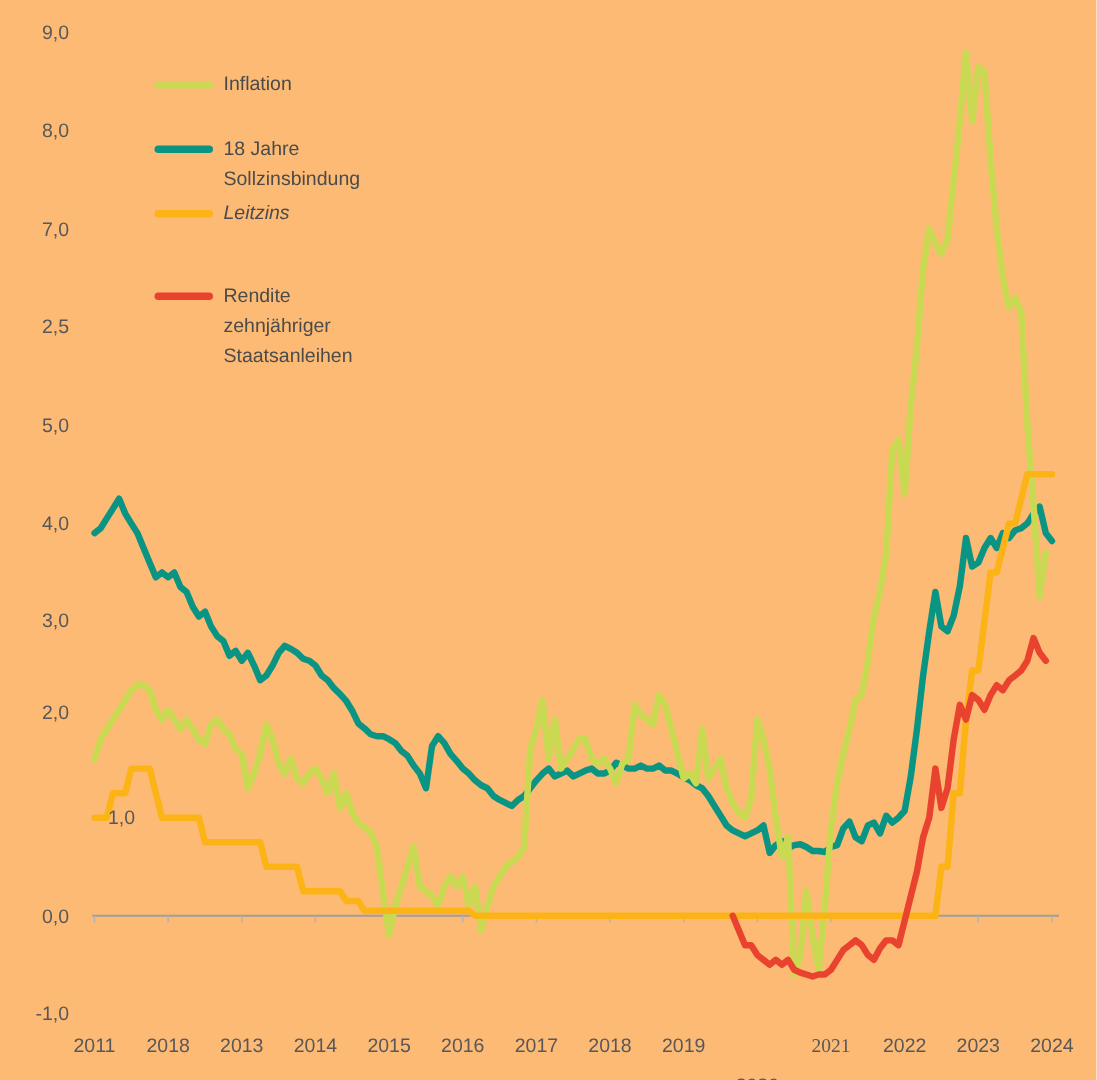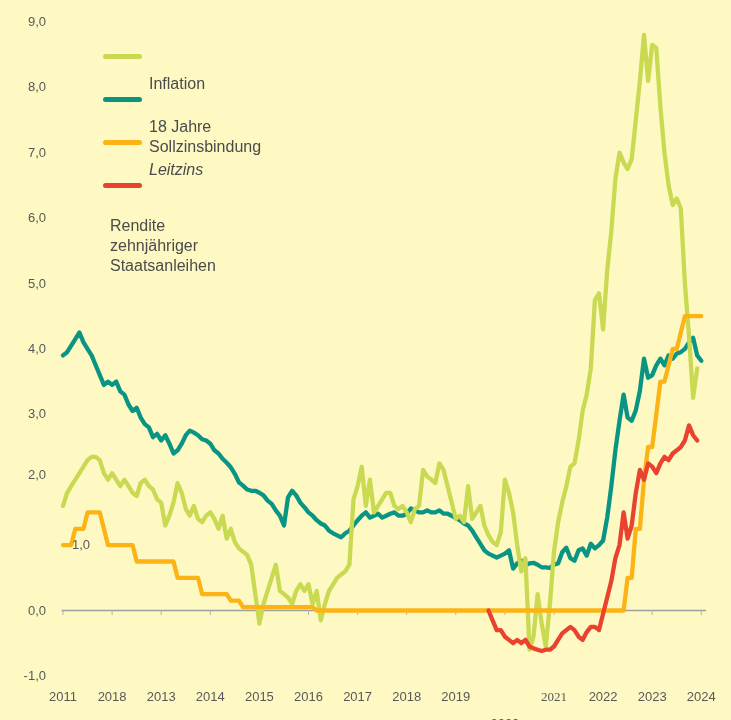--- a/index.html
+++ b/index.html
@@ -1,20 +1,20 @@
 <!DOCTYPE html>
 <html><head>
 <meta charset="utf-8">
 <style>
   html, body { margin: 0; padding: 0; background: #ffffff; }
   #stage {
     position: relative;
     width: 731px;
     height: 720px;
-    background: #fef9c3;
+    background: #fdba74;
     font-family: "Liberation Sans", sans-serif;
     overflow: hidden;
   }
   #plot-svg { position: absolute; left: 0; top: 0; }
   .y-tick-label {
     position: absolute;
     left: 0;
     width: 46px;
     text-align: right;
     font-size: 13px;
@@ -32,25 +32,24 @@
     top: 689px;
   }
   .legend { position: absolute; left: 0; top: 0; }
   .legend-item { position: absolute; left: 103px; display: flex; align-items: flex-start; }
   .legend-swatch {
     width: 39px; height: 5px; border-radius: 2.5px;
     margin-top: 8px; flex: 0 0 auto;
   }
   .legend-label {
     margin-left: 7px;
-    font-size: 16px;
+    font-size: 13px;
     line-height: 20px;
     color: #4b4b4b;
     max-width: 165px;
-    margin-top: 28px;
   }
 </style>
 </head>
 <body>
 
 <div id="stage">
   <svg id="plot-svg" width="731" height="720">
       <line x1="61.5" x2="706" y1="610.5" y2="610.5" stroke="#9e9e9e" stroke-width="1.4"></line>
       <line x1="63" x2="63" y1="610.5" y2="615" stroke="#b3b3b3" stroke-width="1"></line>
       <line x1="112.1" x2="112.1" y1="610.5" y2="615" stroke="#b3b3b3" stroke-width="1"></line>
@@ -68,21 +67,21 @@
       <line x1="701.3000000000001" x2="701.3000000000001" y1="610.5" y2="615" stroke="#b3b3b3" stroke-width="1"></line>
       <polyline points="63.0,355.4 67.1,352.2 71.2,345.6 75.3,339.1 79.4,332.5 83.5,342.4 87.5,348.9 91.6,355.4 95.7,365.3 99.8,375.1 103.9,384.9 108.0,381.6 112.1,384.9 116.2,381.6 120.3,391.4 124.4,394.7 128.5,404.5 132.6,411.0 136.7,407.8 140.7,417.6 144.8,424.1 148.9,427.4 153.0,437.2 157.1,433.9 161.2,440.5 165.3,435.2 169.4,443.7 173.5,453.5 177.6,450.3 181.7,443.7 185.8,435.2 189.8,430.6 193.9,432.6 198.0,435.2 202.1,439.2 206.2,440.5 210.3,443.7 214.4,450.3 218.5,453.5 222.6,458.8 226.7,462.7 230.8,467.3 234.8,473.8 238.9,482.3 243.0,485.6 247.1,489.5 251.2,490.8 255.3,490.8 259.4,492.8 263.5,495.4 267.6,500.6 271.7,503.9 275.8,510.4 279.9,515.7 284.0,525.5 288.0,497.4 292.1,490.8 296.2,495.4 300.3,502.6 304.4,507.2 308.5,512.4 312.6,515.7 316.7,520.2 320.8,523.5 324.9,525.5 329.0,530.7 333.1,533.3 337.1,535.3 341.2,537.3 345.3,533.3 349.4,530.7 353.5,525.5 357.6,520.2 361.7,515.7 365.8,512.4 369.9,517.6 374.0,515.7 378.1,513.7 382.2,517.6 386.2,515.7 390.3,513.7 394.4,512.4 398.5,515.7 402.6,515.7 406.7,513.7 410.8,508.5 414.9,510.4 419.0,512.4 423.1,512.4 427.2,510.4 431.3,512.4 435.3,512.4 439.4,510.4 443.5,513.7 447.6,513.7 451.7,515.7 455.8,518.3 459.9,520.2 464.0,523.5 468.1,525.5 472.2,530.7 476.3,537.3 480.4,543.8 484.4,550.3 488.5,553.6 492.6,555.6 496.7,557.5 500.8,555.6 504.9,553.6 509.0,550.3 513.1,568.6 517.2,563.4 521.3,560.8 525.4,565.4 529.5,563.4 533.5,562.8 537.6,564.7 541.7,567.3 545.8,567.3 549.9,568.0 554.0,564.7 558.1,563.4 562.2,552.3 566.3,547.7 570.4,558.2 574.5,560.8 578.6,550.3 582.6,548.4 586.7,555.6 590.8,543.8 594.9,548.4 599.0,545.1 603.1,540.5 607.2,517.6 611.3,486.2 615.4,450.3 619.5,420.8 623.6,394.7 627.6,417.6 631.7,420.8 635.8,410.4 639.9,390.8 644.0,358.7 648.1,377.7 652.2,375.1 656.3,365.3 660.4,358.7 664.5,365.3 668.6,355.4 672.7,358.7 676.8,353.5 680.8,352.2 684.9,348.9 689.0,342.4 693.1,337.8 697.2,355.4 701.3,360.7" fill="none" stroke="#0a9483" stroke-width="4.3" stroke-linejoin="round" stroke-linecap="round"></polyline>
       <polyline points="63.0,505.9 67.1,492.8 71.2,486.2 75.3,479.7 79.4,473.2 83.5,466.6 87.5,460.1 91.6,456.8 95.7,456.8 99.8,460.1 103.9,473.2 108.0,479.7 112.1,473.2 116.2,479.7 120.3,486.2 124.4,479.7 128.5,486.2 132.6,492.8 136.7,496.0 140.7,483.0 144.8,479.7 148.9,486.2 153.0,489.5 157.1,499.3 161.2,502.6 165.3,525.5 169.4,515.7 173.5,502.6 177.6,483.0 181.7,492.8 185.8,509.1 189.8,515.7 193.9,505.9 198.0,518.9 202.1,522.2 206.2,515.7 210.3,512.4 214.4,518.9 218.5,528.8 222.6,515.7 226.7,538.6 230.8,528.8 234.8,541.8 238.9,548.4 243.0,551.6 247.1,554.9 251.2,564.7 255.3,594.1 259.4,623.6 263.5,604.0 267.6,590.9 271.7,577.8 275.8,564.7 279.9,590.9 284.0,594.1 288.0,597.4 292.1,604.0 296.2,590.9 300.3,584.3 304.4,590.9 308.5,584.3 312.6,604.0 316.7,590.9 320.8,620.3 324.9,604.0 329.0,590.9 333.1,584.3 337.1,577.8 341.2,574.5 345.3,571.3 349.4,564.7 353.5,499.3 357.6,486.2 361.7,466.6 365.8,505.9 369.9,479.7 374.0,512.4 378.1,505.9 382.2,499.3 386.2,492.8 390.3,492.8 394.4,505.9 398.5,509.1 402.6,505.9 406.7,512.4 410.8,522.2 414.9,509.1 419.0,505.9 423.1,469.9 427.2,476.4 431.3,479.7 435.3,483.0 439.4,463.4 443.5,469.9 447.6,486.2 451.7,502.6 455.8,518.9 459.9,515.7 464.0,522.2 468.1,486.2 472.2,518.9 476.3,512.4 480.4,505.9 484.4,525.5 488.5,535.3 492.6,541.8 496.7,545.1 500.8,532.0 504.9,479.7 509.0,492.8 513.1,512.4 517.2,545.1 521.3,571.3 525.4,558.2 529.5,649.7 533.5,636.7 537.6,594.1 541.7,623.6 545.8,646.5 549.9,604.0 554.0,551.6 558.1,522.2 562.2,502.6 566.3,486.2 570.4,466.6 574.5,463.4 578.6,440.5 582.6,411.0 586.7,394.7 590.8,368.5 594.9,299.8 599.0,293.3 603.1,329.3 607.2,270.4 611.3,231.2 615.4,178.9 619.5,152.7 623.6,162.5 627.6,169.0 631.7,159.2 635.8,120.0 639.9,80.8 644.0,35.0 648.1,80.8 652.2,44.8 656.3,48.1 660.4,106.9 664.5,152.7 668.6,185.4 672.7,205.0 676.8,198.5 680.8,208.3 684.9,283.5 689.0,335.8 693.1,397.9 697.2,368.5" fill="none" stroke="#c9da52" stroke-width="4.3" stroke-linejoin="round" stroke-linecap="round"></polyline>
       <polyline points="63.0,545.1 67.1,545.1 71.2,545.1 75.3,528.8 79.4,528.8 83.5,528.8 87.5,512.4 91.6,512.4 95.7,512.4 99.8,512.4 103.9,528.8 108.0,545.1 112.1,545.1 116.2,545.1 120.3,545.1 124.4,545.1 128.5,545.1 132.6,545.1 136.7,561.5 140.7,561.5 144.8,561.5 148.9,561.5 153.0,561.5 157.1,561.5 161.2,561.5 165.3,561.5 169.4,561.5 173.5,561.5 177.6,577.8 181.7,577.8 185.8,577.8 189.8,577.8 193.9,577.8 198.0,577.8 202.1,594.1 206.2,594.1 210.3,594.1 214.4,594.1 218.5,594.1 222.6,594.1 226.7,594.1 230.8,600.7 234.8,600.7 238.9,600.7 243.0,607.2 247.1,607.2 251.2,607.2 255.3,607.2 259.4,607.2 263.5,607.2 267.6,607.2 271.7,607.2 275.8,607.2 279.9,607.2 284.0,607.2 288.0,607.2 292.1,607.2 296.2,607.2 300.3,607.2 304.4,607.2 308.5,607.2 312.6,607.2 316.7,610.5 320.8,610.5 324.9,610.5 329.0,610.5 333.1,610.5 337.1,610.5 341.2,610.5 345.3,610.5 349.4,610.5 353.5,610.5 357.6,610.5 361.7,610.5 365.8,610.5 369.9,610.5 374.0,610.5 378.1,610.5 382.2,610.5 386.2,610.5 390.3,610.5 394.4,610.5 398.5,610.5 402.6,610.5 406.7,610.5 410.8,610.5 414.9,610.5 419.0,610.5 423.1,610.5 427.2,610.5 431.3,610.5 435.3,610.5 439.4,610.5 443.5,610.5 447.6,610.5 451.7,610.5 455.8,610.5 459.9,610.5 464.0,610.5 468.1,610.5 472.2,610.5 476.3,610.5 480.4,610.5 484.4,610.5 488.5,610.5 492.6,610.5 496.7,610.5 500.8,610.5 504.9,610.5 509.0,610.5 513.1,610.5 517.2,610.5 521.3,610.5 525.4,610.5 529.5,610.5 533.5,610.5 537.6,610.5 541.7,610.5 545.8,610.5 549.9,610.5 554.0,610.5 558.1,610.5 562.2,610.5 566.3,610.5 570.4,610.5 574.5,610.5 578.6,610.5 582.6,610.5 586.7,610.5 590.8,610.5 594.9,610.5 599.0,610.5 603.1,610.5 607.2,610.5 611.3,610.5 615.4,610.5 619.5,610.5 623.6,610.5 627.6,577.8 631.7,577.8 635.8,528.8 639.9,528.8 644.0,479.7 648.1,447.0 652.2,447.0 656.3,414.3 660.4,381.6 664.5,381.6 668.6,365.3 672.7,348.9 676.8,348.9 680.8,332.5 684.9,316.2 689.0,316.2 693.1,316.2 697.2,316.2 701.3,316.2" fill="none" stroke="#fcb316" stroke-width="4.3" stroke-linejoin="round" stroke-linecap="round"></polyline>
       <polyline points="488.5,610.5 492.6,620.3 496.7,630.1 500.8,630.1 504.9,636.7 509.0,639.9 513.1,643.2 517.2,639.9 521.3,643.2 525.4,639.9 529.5,646.5 533.5,648.4 537.6,649.7 541.7,651.0 545.8,649.7 549.9,649.7 554.0,646.5 558.1,639.9 562.2,633.4 566.3,630.1 570.4,626.9 574.5,630.1 578.6,636.7 582.6,639.9 586.7,632.1 590.8,626.9 594.9,626.9 599.0,630.1 603.1,613.8 607.2,597.4 611.3,581.1 615.4,558.2 619.5,545.1 623.6,512.4 627.6,538.6 631.7,525.5 635.8,492.8 639.9,469.9 644.0,479.7 648.1,463.4 652.2,466.6 656.3,473.2 660.4,463.4 664.5,456.8 668.6,460.1 672.7,453.5 676.8,450.3 680.8,447.0 684.9,440.5 689.0,425.4 693.1,435.2 697.2,440.5" fill="none" stroke="#e9422e" stroke-width="4.3" stroke-linejoin="round" stroke-linecap="round"></polyline>
     </svg>
   <div id="y-axis">
       <div class="y-tick-label" style="top: 13.9px;">9,0</div>
       <div class="y-tick-label" style="top: 79.3px;">8,0</div>
       <div class="y-tick-label" style="top: 144.7px;">7,0</div>
-      <div class="y-tick-label" style="top: 210.1px;">6,0</div>
+      <div class="y-tick-label" style="top: 210.1px;">2,5</div>
       <div class="y-tick-label" style="top: 275.5px;">5,0</div>
       <div class="y-tick-label" style="top: 340.9px;">4,0</div>
       <div class="y-tick-label" style="top: 406.3px;">3,0</div>
       <div class="y-tick-label" style="top: 467px;">2,0</div>
       <div class="y-tick-label" style="top: 537.1px; padding-left: 44px;">1,0</div>
       <div class="y-tick-label" style="top: 602.5px;">0,0</div>
       <div class="y-tick-label" style="top: 667.9px;">-1,0</div>
     </div>
   <div id="x-axis">
       <div class="x-tick-label" style="left: 39px;">2011</div>
@@ -106,18 +105,18 @@
         <span class="legend-label">Inflation</span>
       </div>
       <div class="legend-item" style="top: 89px;">
         <span class="legend-swatch" style="background: rgb(10, 148, 131);"></span>
         <span class="legend-label">18 Jahre Sollzinsbindung</span>
       </div>
       <div class="legend-item" style="top: 132px; font-style: italic;">
         <span class="legend-swatch" style="background: rgb(252, 179, 22);"></span>
         <span class="legend-label">Leitzins</span>
       </div>
-      <div class="legend-item" style="top: 175px; flex-direction: column;">
+      <div class="legend-item" style="top: 187px;">
         <span class="legend-swatch" style="background: rgb(233, 66, 46);"></span>
         <span class="legend-label">Rendite zehnjähriger Staatsanleihen</span>
       </div>
     </div>
 </div>
 
 </body></html>

